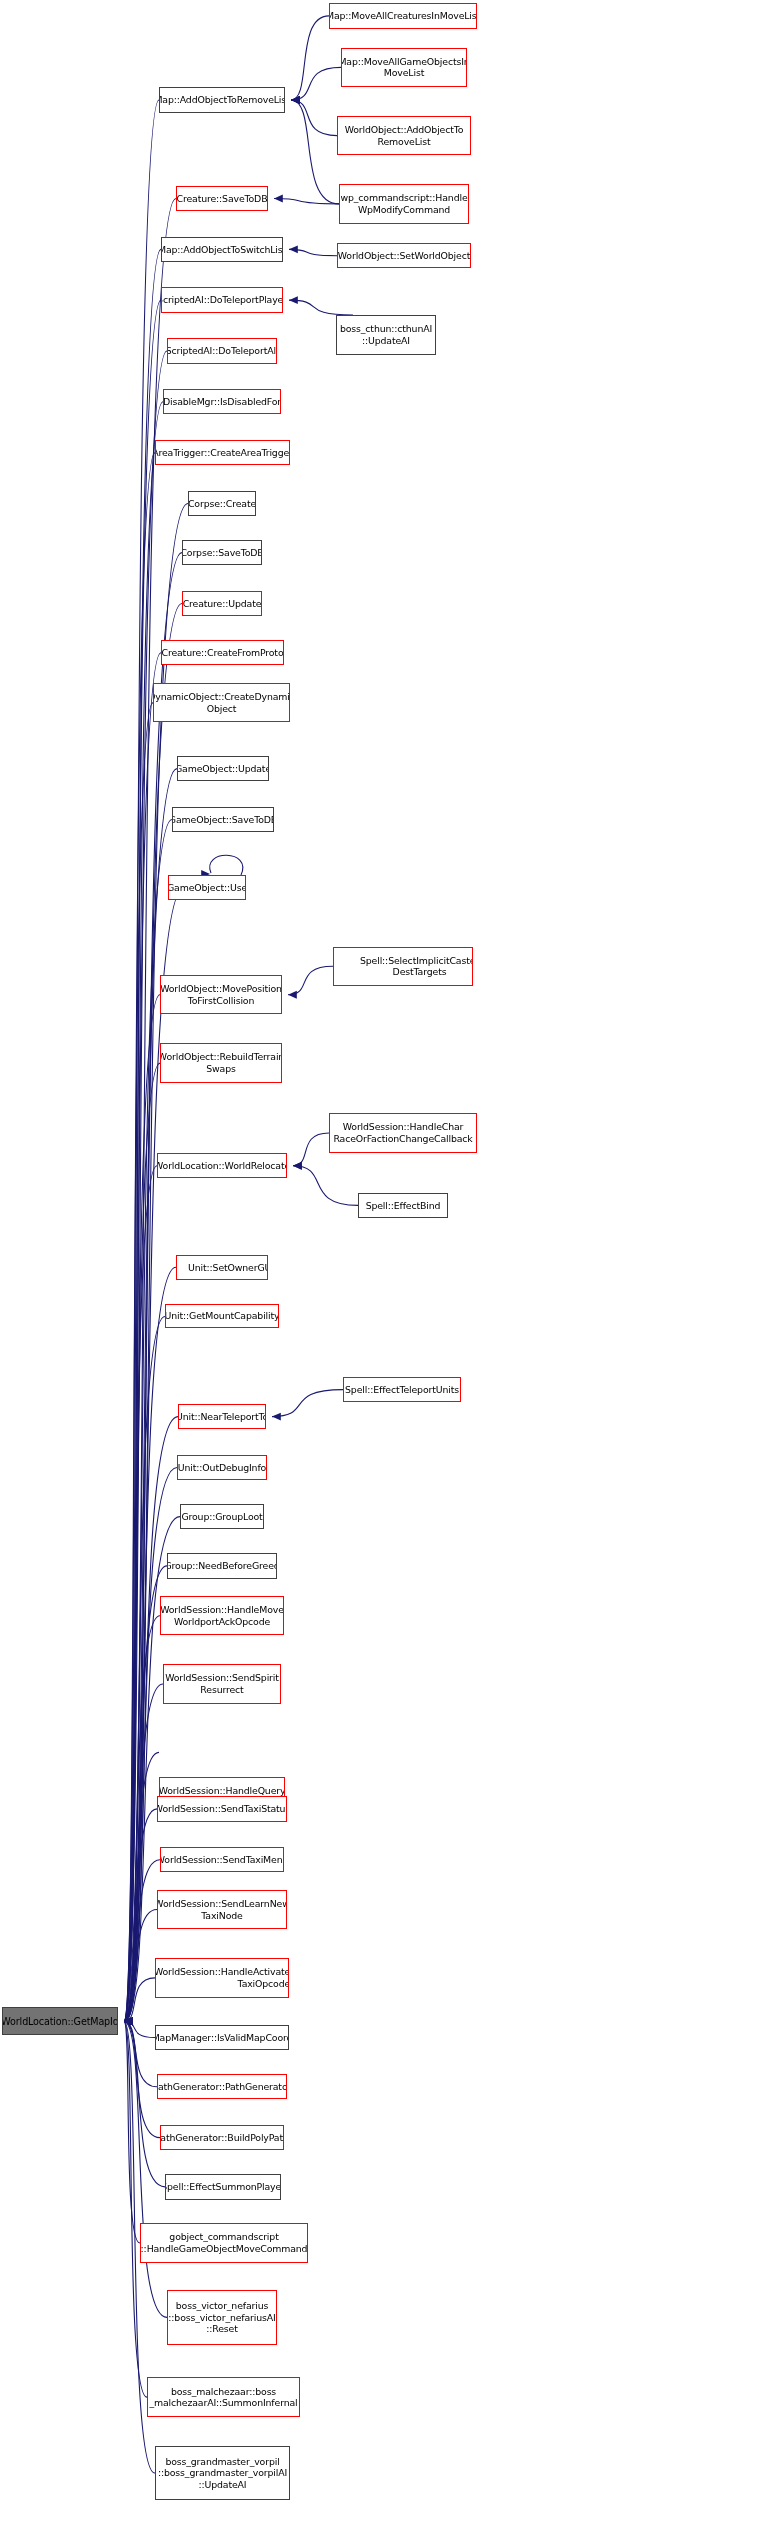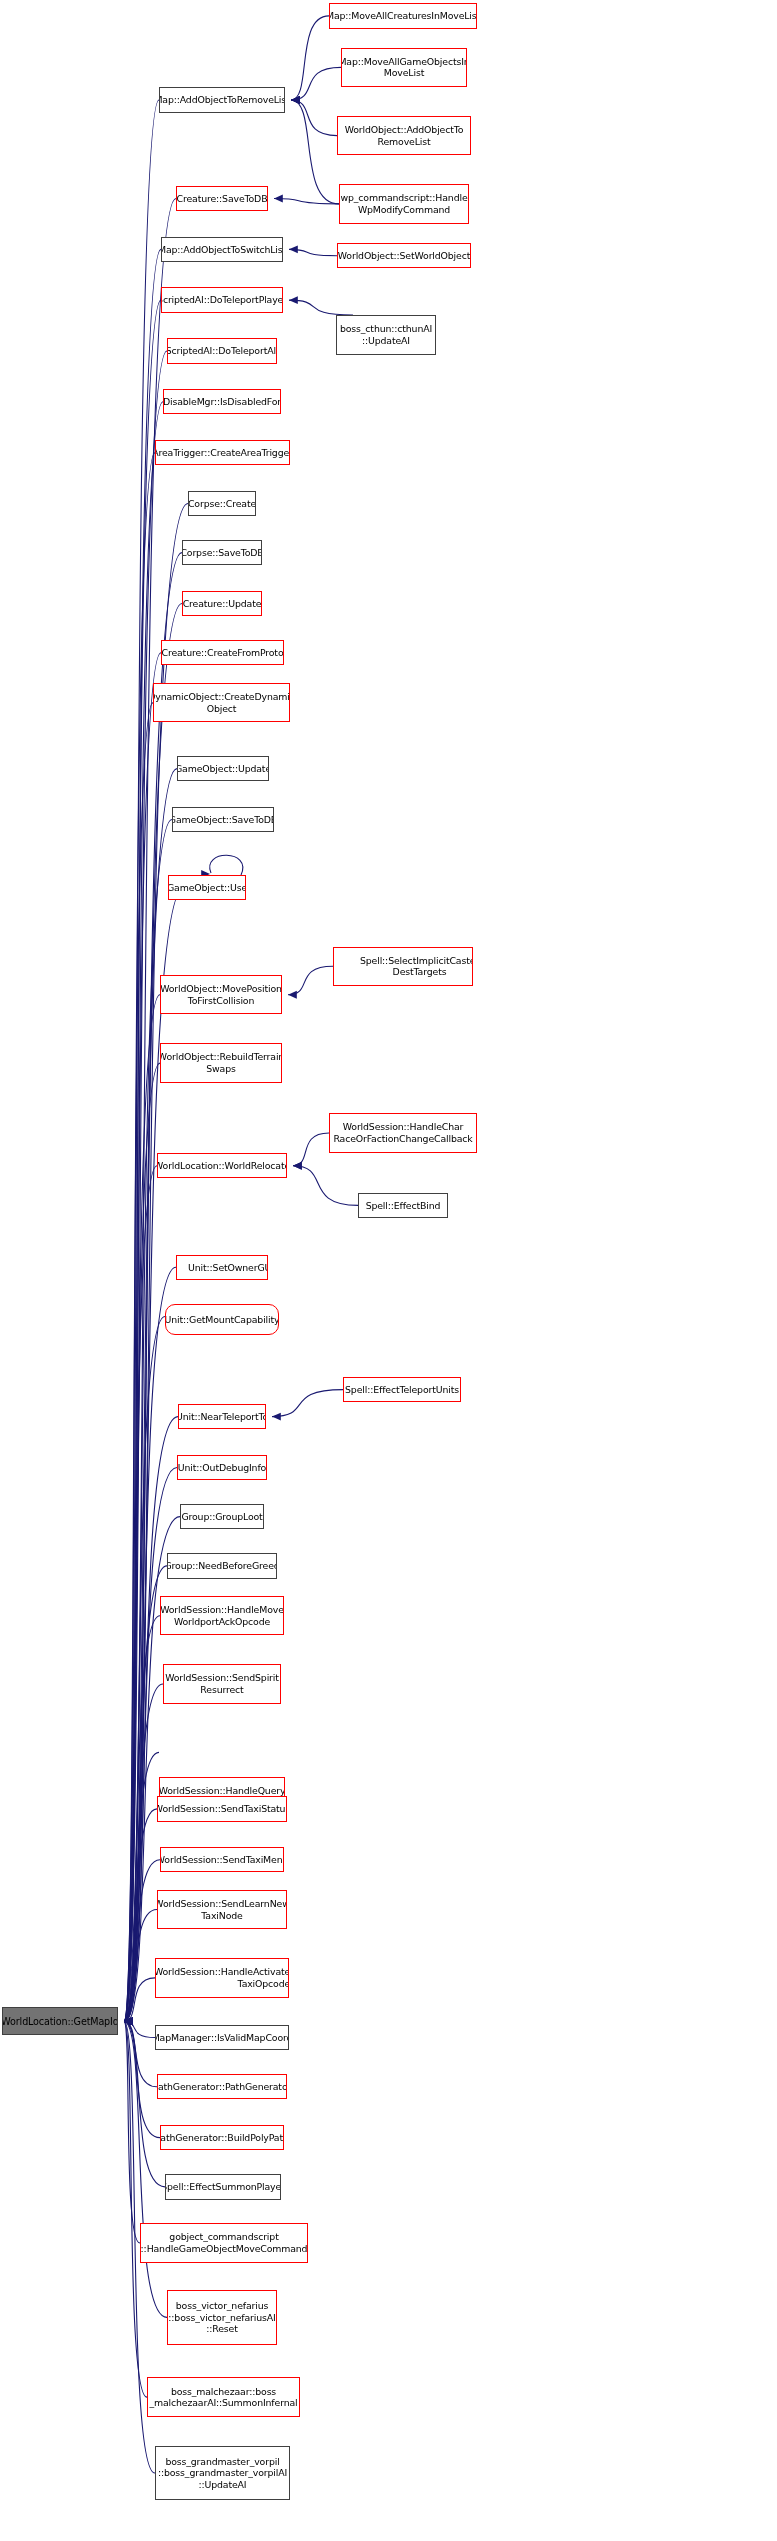--- a/index.html
+++ b/index.html
@@ -155,21 +155,21 @@
 Object</span></div>
       <div class="node dark" style="left: 177px; top: 755.947px; width: 92px; height: 25.41px;"><span>GameObject::Update</span></div>
       <div class="node dark" style="left: 172px; top: 806.768px; width: 102px; height: 25.41px;"><span>GameObject::SaveToDB</span></div>
       <div class="node " style="left: 168px; top: 875.057px; width: 78px; height: 25.41px;"><span>GameObject::Use</span></div>
       <div class="node " style="left: 160px; top: 975.109px; width: 122px; height: 39.3855px;"><span>WorldObject::MovePosition
 ToFirstCollision</span></div>
       <div class="node " style="left: 160px; top: 1043.4px; width: 122px; height: 39.3855px;"><span>WorldObject::RebuildTerrain
 Swaps</span></div>
       <div class="node " style="left: 157px; top: 1152.98px; width: 130px; height: 25.41px;"><span>WorldLocation::WorldRelocate</span></div>
       <div class="node " style="left: 176px; top: 1254.62px; width: 92px; height: 25.41px; padding-left: 28px;"><span>Unit::SetOwnerGUID</span></div>
-      <div class="node " style="left: 165px; top: 1303.85px; width: 114px; height: 31px; border-radius: 10px;"><span>Unit::GetMountCapability</span></div>
+      <div class="node " style="left: 165px; top: 1303.85px; width: 114px; height: 24px;"><span>Unit::GetMountCapability</span></div>
       <div class="node " style="left: 178px; top: 1403.9px; width: 88px; height: 25.41px;"><span>Unit::NearTeleportTo</span></div>
       <div class="node " style="left: 177px; top: 1454.72px; width: 90px; height: 25.41px;"><span>Unit::OutDebugInfo</span></div>
       <div class="node dark" style="left: 180px; top: 1503.95px; width: 84px; height: 25.41px;"><span>Group::GroupLoot</span></div>
       <div class="node dark" style="left: 167px; top: 1553.19px; width: 110px; height: 25.41px;"><span>Group::NeedBeforeGreed</span></div>
       <div class="node " style="left: 160px; top: 1596.07px; width: 124px; height: 39.3855px;"><span>WorldSession::HandleMove
 WorldportAckOpcode</span></div>
       <div class="node " style="left: 163px; top: 1664.36px; width: 118px; height: 39.3855px;"><span>WorldSession::SendSpirit
 Resurrect</span></div>
       <div class="node " style="left: 159px; top: 1732.64px; width: 126px; height: 39.3855px; margin-top: 44px;"><span>WorldSession::HandleQuery
 CorpseLocation</span></div>

